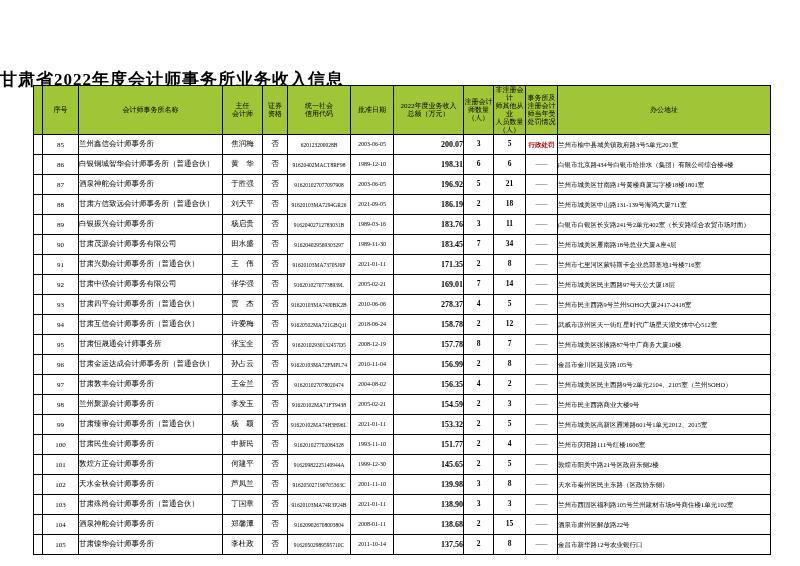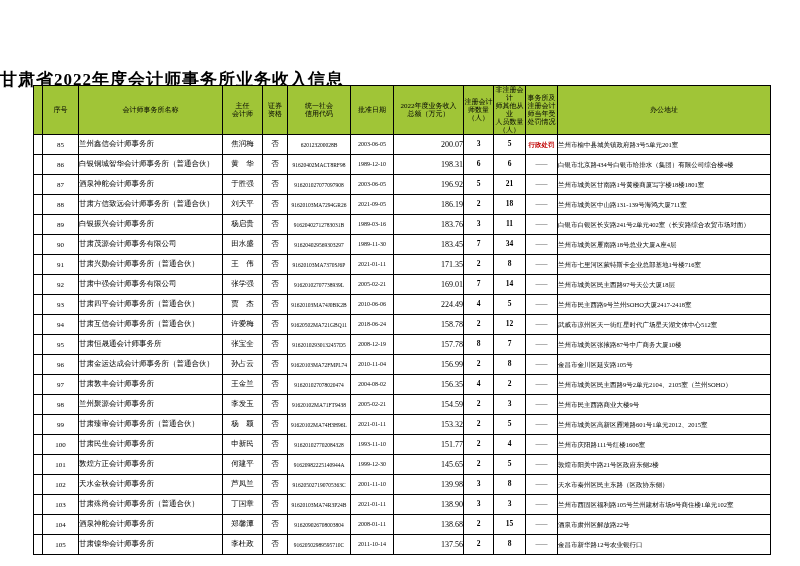--- a/index.html
+++ b/index.html
@@ -16,21 +16,21 @@
   th.h-big{font-size:8px;}
   th.h-small{font-size:5.5px;}
   td.strip,th.strip{background:#a0c537;}
   #income-table tbody td{height:19px;background:#fff;}
   .c-no{font-size:7px;text-align:center;}
   .c-name{font-size:7.5px;text-align:left;padding-left:3px;white-space:nowrap;margin-left:29px;}
   .c-acct{font-size:7.5px;text-align:center;white-space:nowrap;margin-left:44px;}
   .c-sec{font-size:7.5px;text-align:center;}
   .c-code{font-size:5.5px;text-align:center;white-space:nowrap;font-family:"Liberation Serif","DejaVu Serif",serif;}
   .c-date{font-size:6px;text-align:center;white-space:nowrap;}
-  .c-income{font-size:8px;font-weight:normal;text-align:right;padding-right:7px;white-space:nowrap;}
+  .c-income{font-size:8px;font-weight:bold;text-align:right;padding-right:7px;white-space:nowrap;}
   .c-cnt{font-size:7.5px;font-weight:bold;text-align:center;}
   .c-pen{font-size:6px;text-align:center;white-space:nowrap;color:#000;}
   .c-pen.red{color:#c00000;font-weight:bold;font-size:6.5px;}
   .c-addr{font-size:6.5px;text-align:left;padding-left:3px;white-space:nowrap;}
 </style>
 </head>
 <body>
 
 <div id="page">
   <div id="title">甘肃省2022年度会计师事务所业务收入信息</div>
@@ -192,21 +192,21 @@
           <td class="c-addr">兰州市城关区民主西路97号天公大厦18层</td>
         </tr>
         <tr>
           <td class="strip"></td>
           <td class="c-no">93</td>
           <td class="c-name">甘肃四平会计师事务所（普通合伙）</td>
           <td class="c-acct">贾　杰</td>
           <td class="c-sec">否</td>
           <td class="c-code">91620103MA74J0BK2B</td>
           <td class="c-date">2010-06-06</td>
-          <td class="c-income">224.49</td>
+          <td class="c-income">278.37</td>
           <td class="c-cnt">4</td>
           <td class="c-cnt">5</td>
           <td class="c-pen">——</td>
           <td class="c-addr">兰州市民主西路9号兰州SOHO大厦2417-2418室</td>
         </tr>
         <tr>
           <td class="strip"></td>
           <td class="c-no">94</td>
           <td class="c-name">甘肃互信会计师事务所（普通合伙）</td>
           <td class="c-acct">许爱梅</td>

